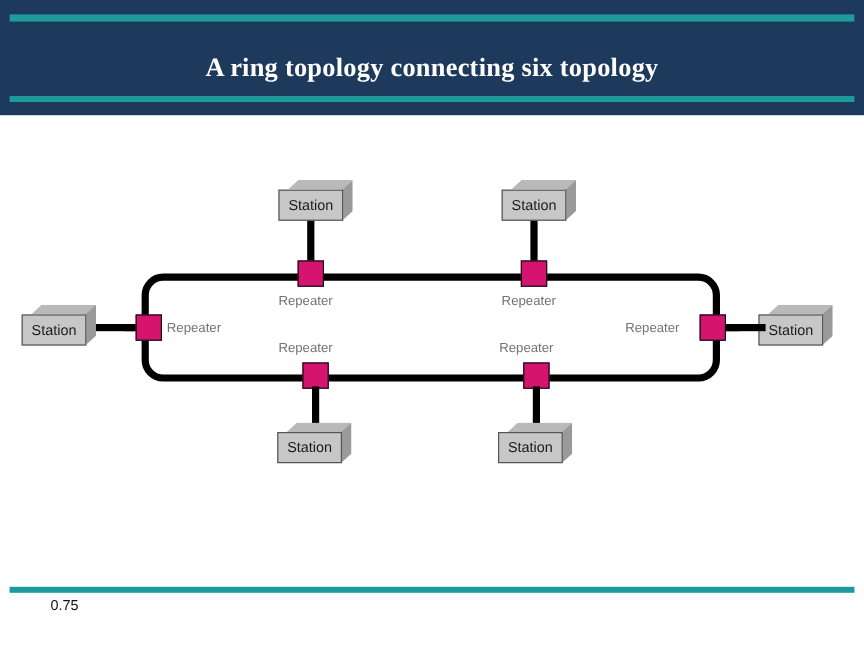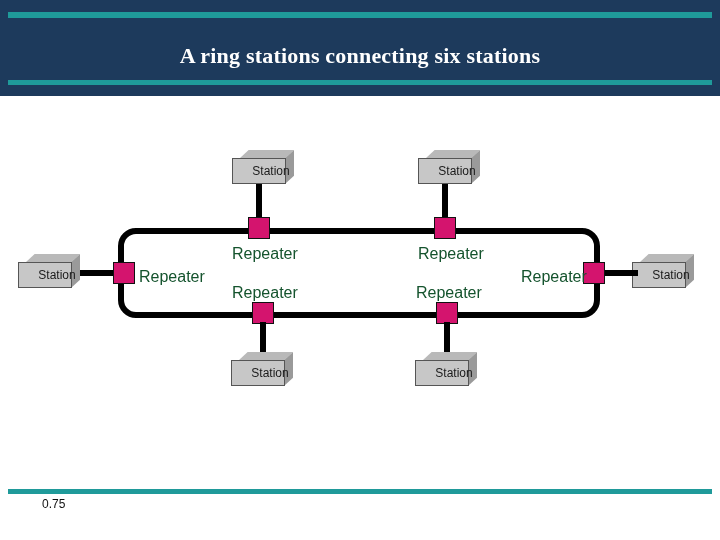--- a/index.html
+++ b/index.html
@@ -76,38 +76,38 @@
   }
   .station .face{
     position:absolute;left:0;top:8px;width:54px;height:26px;
     background:#c7c7c7;
     border:1px solid #555555;
     box-sizing:border-box;
   }
   .station .label{
     position:absolute;left:0;top:8px;width:54px;height:26px;
     line-height:26px;text-align:center;
-    font-size:12px;color:#1a1a1a;padding-left:12px;
+    font-size:12px;color:#1a1a1a;
   }
   
   .repeater-box{
     position:absolute;width:22px;height:22px;
     background:#d4146e;border:1px solid #111111;
     box-sizing:border-box;
   }
   .rep-label{
-    position:absolute;font-size:16px;color:#14532d;white-space:nowrap;
+    position:absolute;font-size:11px;color:#737373;white-space:nowrap;
   }
 </style>
 </head>
 <body>
 
 <div id="header">
   <div id="header-top-rule"></div>
-  <div id="header-title">A ring stations connecting six stations</div>
+  <div id="header-title">A ring topology connecting six topology</div>
   <div id="header-bottom-rule"></div>
 </div>
 
 <div id="diagram">
 
   <div id="ring"></div>
   <div class="stub" style="left:104px;top:170px;width:20px;"></div>
   <div class="stub" style="left:596px;top:170px;width:20px;"></div>
 
   <div class="station" style="left:232px;top:50px;">

